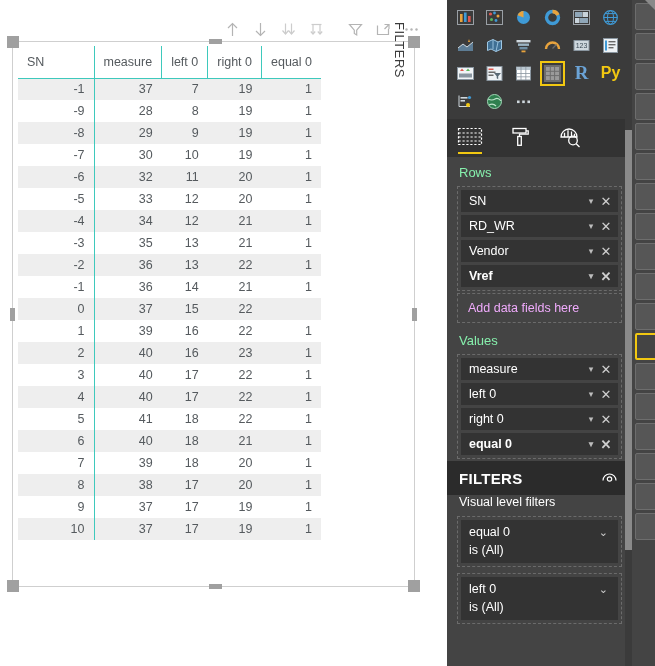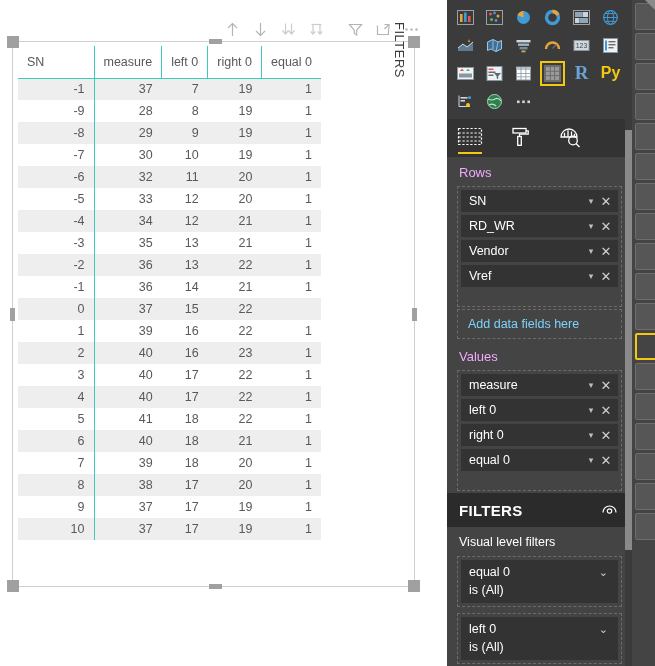--- a/index.html
+++ b/index.html
@@ -128,60 +128,60 @@
     color: #ffffff;
   }
   .pane-tab.active::after {
     content: ""; position: absolute; left: 3px; bottom: 2px;
     width: 24px; height: 2px; background: #f2c811;
   }
 
   
   #wells { background: #444444; padding: 0 0 0 0; position: relative; }
   .well-title {
-    color: #f0abfc; font-size: 13px;
+    color: #86efac; font-size: 13px;
     padding: 8px 0 6px 12px;
   }
   .well-group {
     margin: 0 10px 2px 10px;
     border: 1px dashed #6b6b6b;
     padding: 3px;
   }
   .field-pill {
     height: 22px; margin-bottom: 3px;
     background: #333333;
     display: flex; align-items: center;
     padding: 0 4px 0 8px;
     color: #ffffff; font-size: 12.5px;
   }
-  .field-pill:last-child { margin-bottom: 16px; }
+  .field-pill:last-child { margin-bottom: 0; font-weight: bold; }
   .field-pill .fp-label { flex: 1; }
   .field-pill .caret {
     width: 14px; text-align: center; color: #bdbdbd; font-size: 9px;
   }
   .field-pill .xbtn {
     width: 16px; text-align: center; color: #cfcfcf; font-size: 13px;
   }
   .placeholder-well {
     margin: 0 10px 2px 10px;
     border: 1px dashed #6b6b6b;
     height: 30px;
     display: flex; align-items: center;
     padding-left: 10px;
-    color: #7dd3fc; font-size: 12.5px;
+    color: #f0abfc; font-size: 12.5px;
   }
 
   
   #filters-header {
     background: #2b2b2b; height: 34px;
     display: flex; align-items: center; justify-content: space-between;
     padding: 0 14px 0 12px;
     color: #ffffff; font-size: 15px; font-weight: bold; letter-spacing: .3px;
   }
-  #filters-body { background: #444444; padding-top: 8px; }
+  #filters-body { background: #444444; }
   .filters-sub { color: #ffffff; font-size: 12.5px; padding: 0 0 7px 12px; }
   .filter-card {
     margin: 0 10px 6px 10px;
     border: 1px dashed #6b6b6b;
     padding: 3px;
   }
   .filter-inner { background: #333333; padding: 5px 6px 6px 8px; }
   .filter-row1 { display: flex; align-items: center; color: #ffffff; font-size: 12.5px; }
   .filter-row1 .fname { flex: 1; }
   .filter-row1 .chev { color: #cfcfcf; font-size: 11px; padding-right: 4px; }

